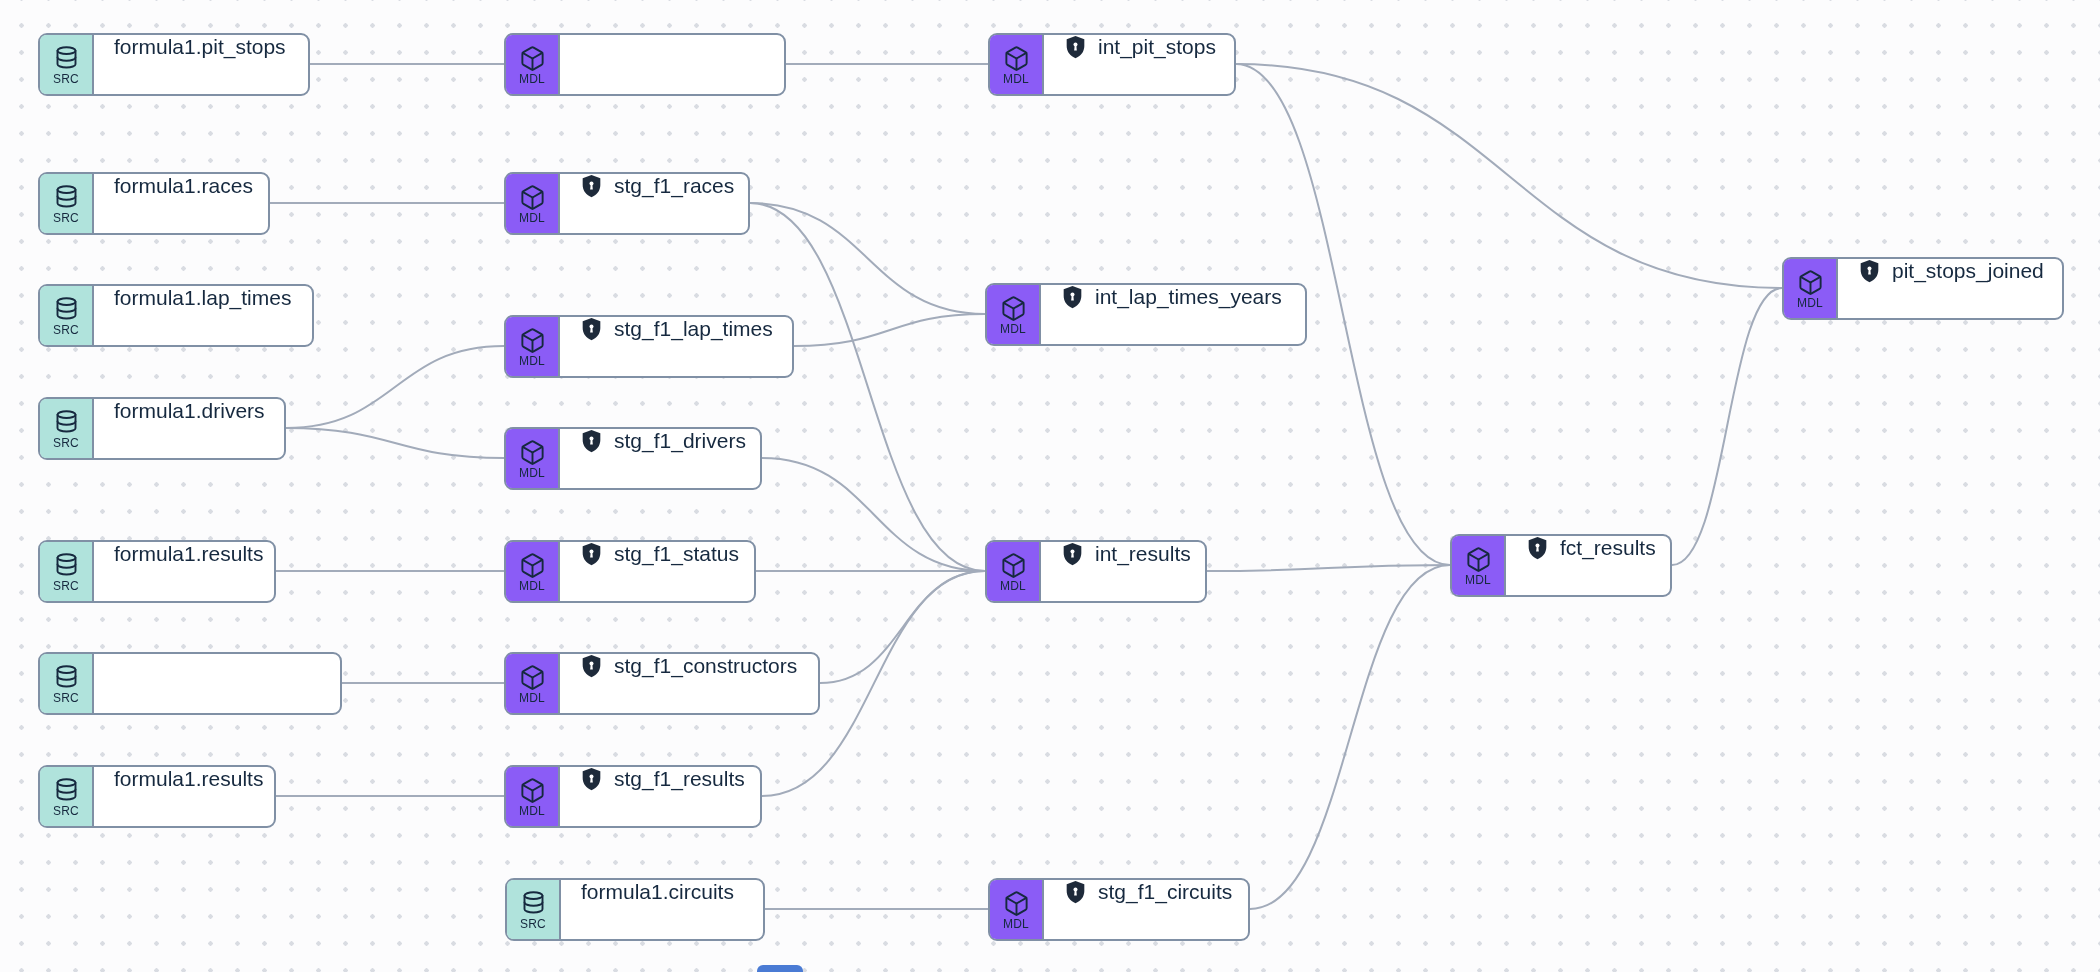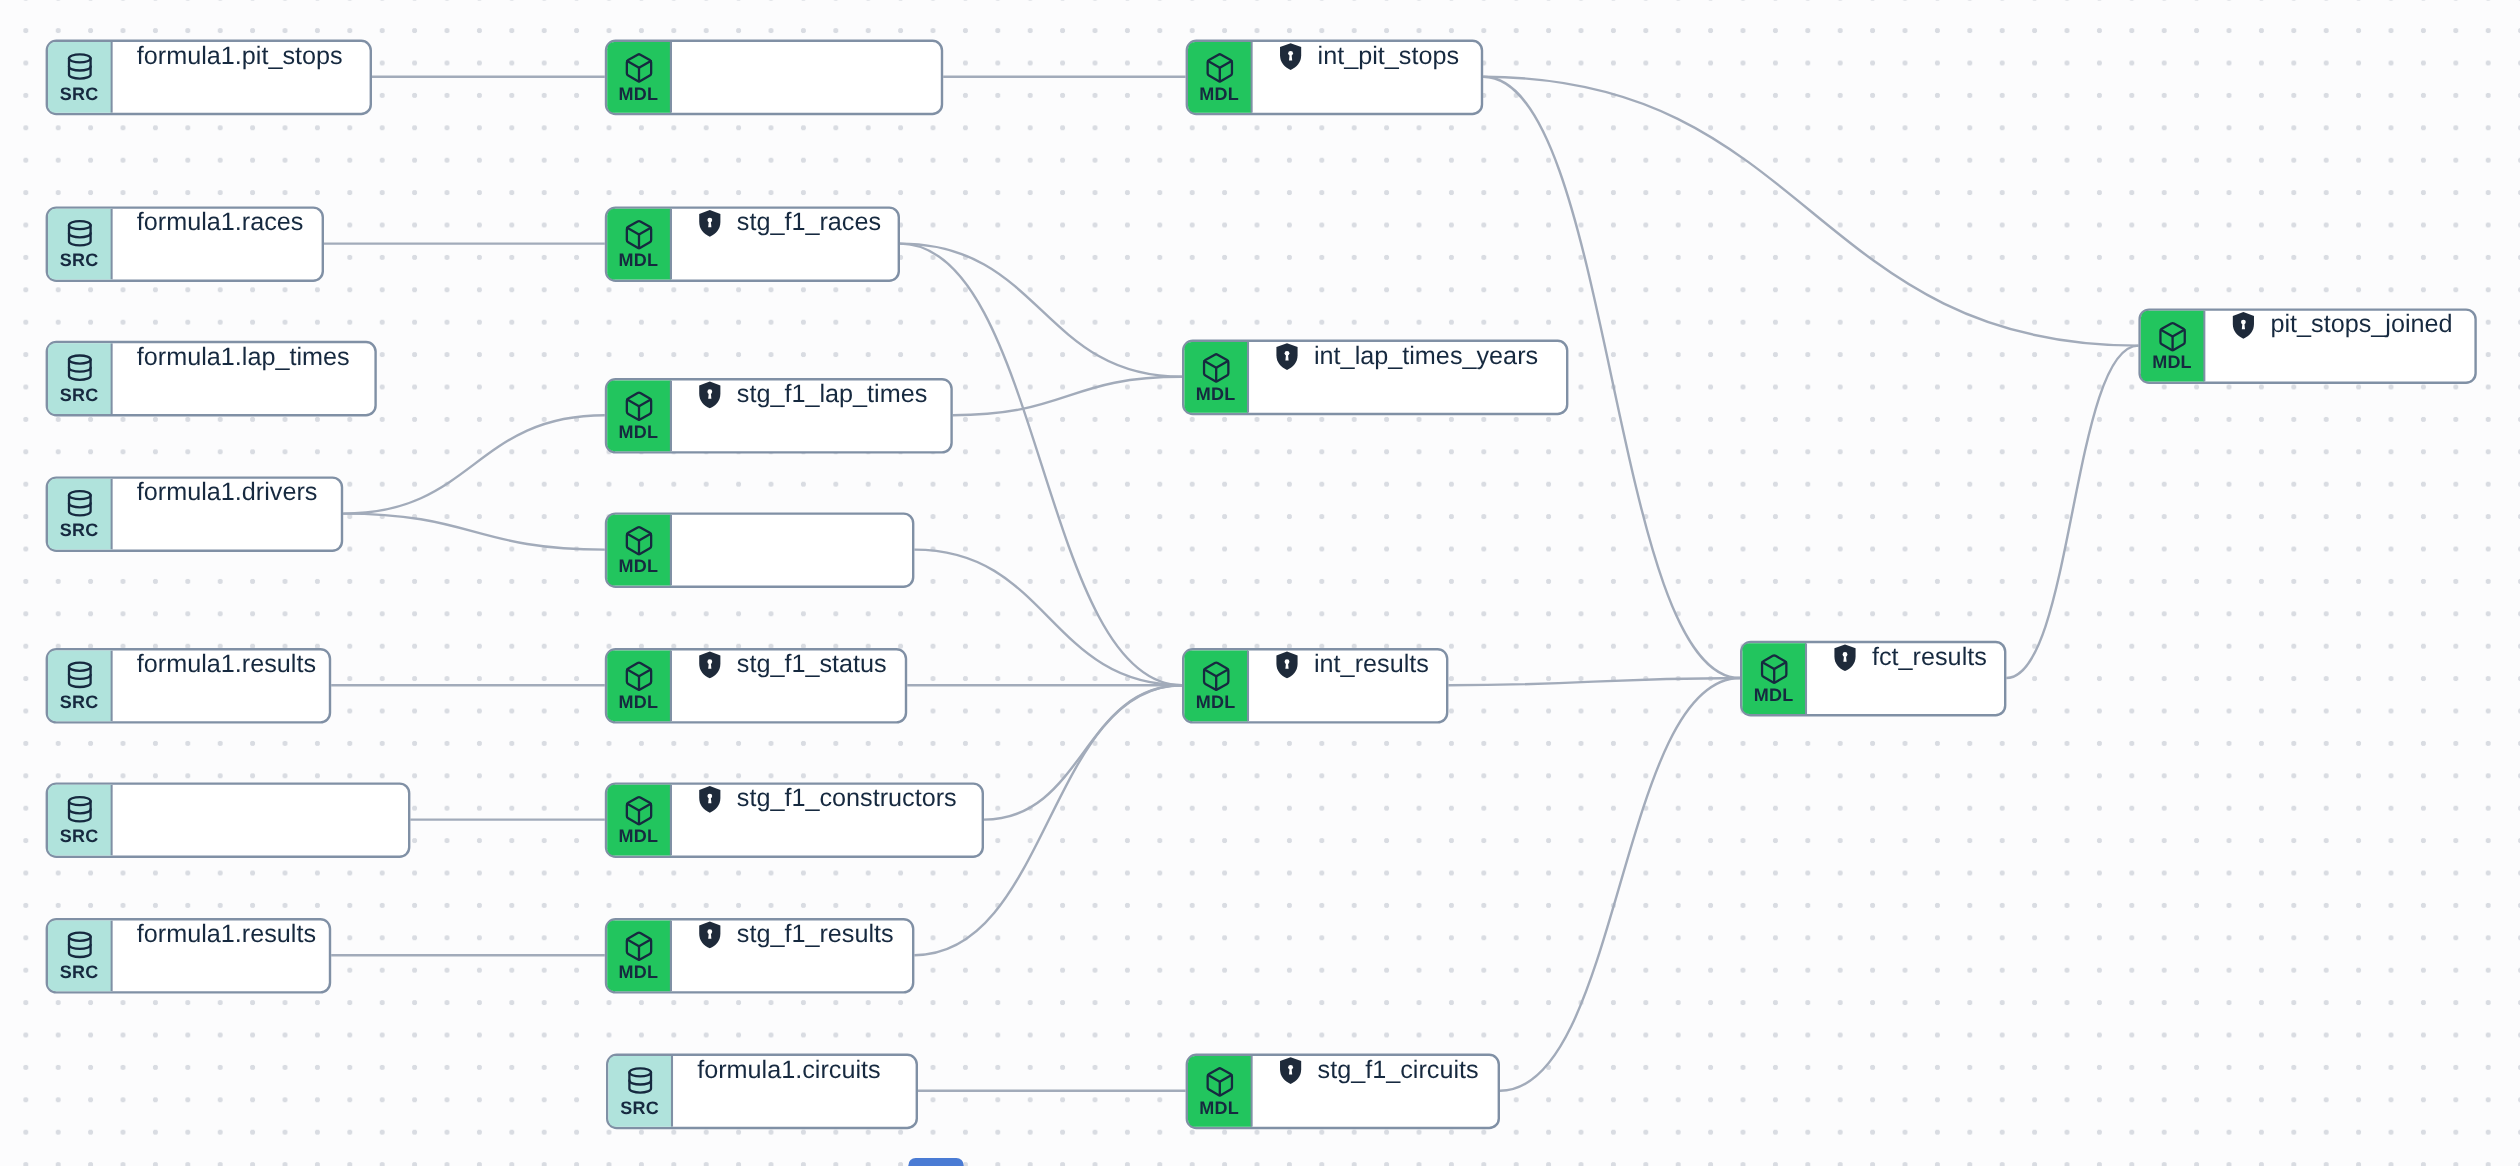--- a/index.html
+++ b/index.html
@@ -16,23 +16,23 @@
   path.edge{fill:none;stroke:#a2abba;stroke-width:2px;}
   .node{
     position:absolute;height:63px;display:flex;box-sizing:border-box;
     background:#ffffff;border:2px solid #8090a5;border-radius:9px;
   }
   .badge-cell{
     flex:0 0 52px;display:flex;flex-direction:column;align-items:center;justify-content:center;
     gap:1px;border-right:2px solid #8090a5;border-radius:6px 0 0 6px;color:#16293f;
   }
   .badge-cell.src{background:#b0e3dc;}
-  .badge-cell.mdl{background:#22c55e;justify-content:center;}
+  .badge-cell.mdl{background:#8b5cf6;justify-content:center;}
   .badge-cell svg{width:27px;height:27px;display:block;}
-  .badge-text{font-size:15px;font-weight:700;line-height:1;letter-spacing:.2px;}
+  .badge-text{font-size:12px;font-weight:400;line-height:1;letter-spacing:.2px;}
   .label-cell{
     flex:1;display:flex;align-items:flex-start;gap:11px;
     padding:0 20px;color:#16293f;white-space:nowrap;overflow:hidden;
   }
   .node-label{font-size:21px;}
   .shield{width:23px;height:25px;display:flex;flex:0 0 auto;}
   .shield svg{width:100%;height:100%;}
   .partial-node{
     position:absolute;background:#4a7bd4;border-radius:6px 6px 0 0;
   }
@@ -239,20 +239,30 @@
     <div class="badge-cell mdl">
       <span style="display: flex; width: 27px; height: 27px;">
           <svg viewBox="0 0 24 24" fill="none" stroke="currentColor" stroke-width="1.7" stroke-linecap="round" stroke-linejoin="round">
             <path d="M21 16V8a2 2 0 0 0-1-1.73l-7-4a2 2 0 0 0-2 0l-7 4A2 2 0 0 0 3 8v8a2 2 0 0 0 1 1.73l7 4a2 2 0 0 0 2 0l7-4A2 2 0 0 0 21 16z"></path>
             <polyline points="3.27 6.96 12 12.01 20.73 6.96"></polyline>
             <line x1="12" y1="22.08" x2="12" y2="12"></line>
           </svg>
         </span>
       <span class="badge-text">MDL</span>
     </div>
+    <div class="label-cell">
+      <span class="shield" style="display: flex;">
+          <svg viewBox="0 0 24 26">
+            <path d="M12 1 2.8 4.4v7.1c0 6.1 3.9 10.6 9.2 12.7 5.3-2.1 9.2-6.6 9.2-12.7V4.4Z" fill="#1e2a3a"></path>
+            <circle cx="12" cy="9.8" r="2.1" fill="#fff"></circle>
+            <path d="M11.1 11.2h1.8l.5 4.8h-2.8Z" fill="#fff"></path>
+          </svg>
+        </span>
+      <span class="node-label">stg_f1_drivers</span>
+    </div>
   </div>
 
   <div class="node" style="left:38px;top:540px;width:238px">
     <div class="badge-cell src">
       <span style="display: flex; width: 27px; height: 27px;">
           <svg viewBox="0 0 24 24" fill="none" stroke="currentColor" stroke-width="1.7" stroke-linecap="round" stroke-linejoin="round">
             <ellipse cx="12" cy="5" rx="8" ry="3"></ellipse>
             <path d="M4 5v6c0 1.66 3.58 3 8 3s8-1.34 8-3V5"></path>
             <path d="M4 11v6c0 1.66 3.58 3 8 3s8-1.34 8-3v-6"></path>
           </svg>

